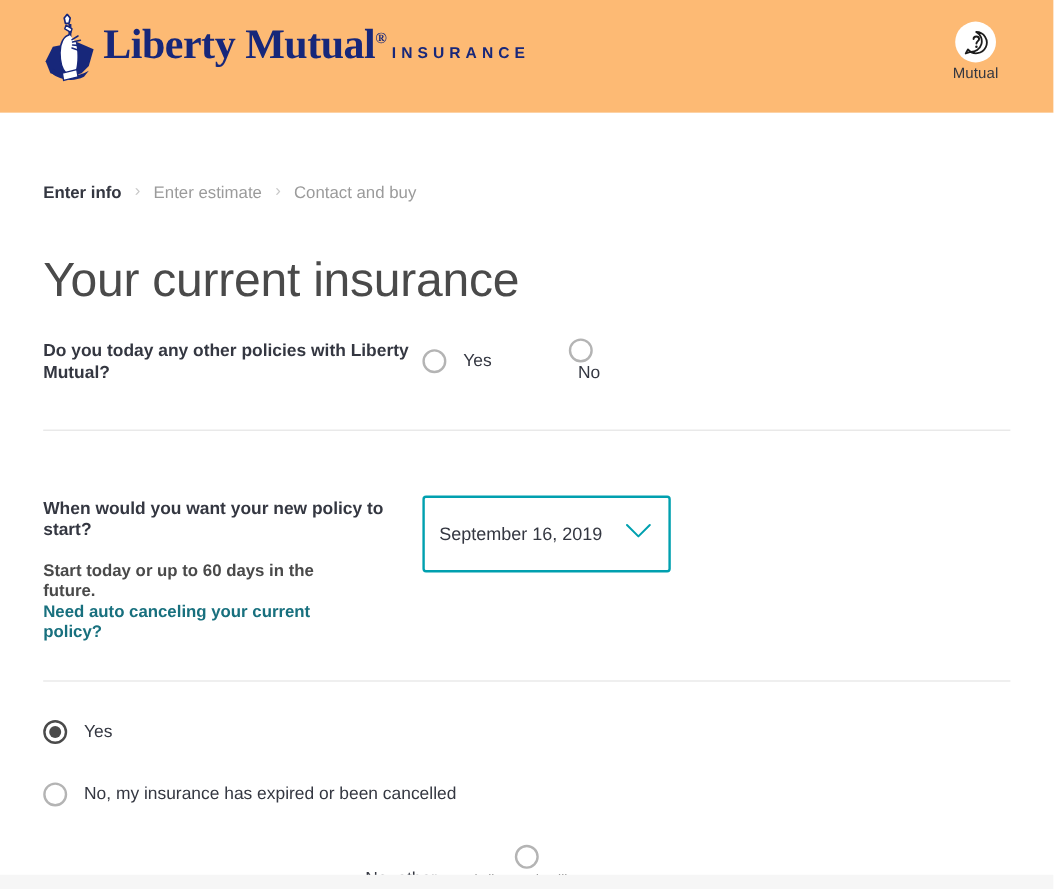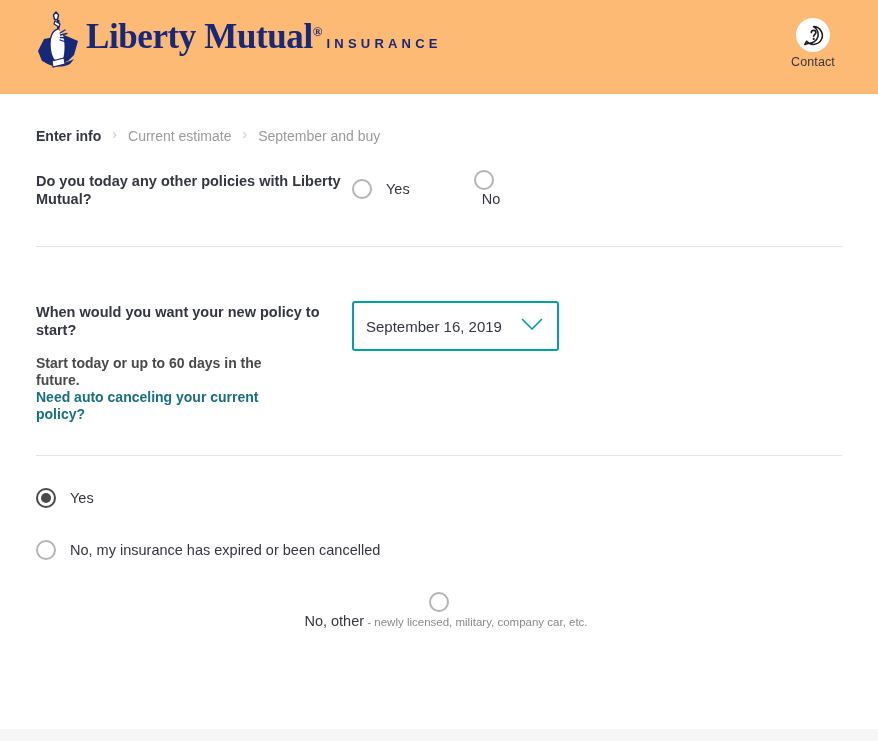--- a/index.html
+++ b/index.html
@@ -103,21 +103,21 @@
     position: relative;
     height: 647px;
   }
   .content {
     width: 806px;
   }
 
   .breadcrumb {
     display: flex;
     align-items: flex-start;
-    padding-top: 34px;
+    padding-top: 58px;
     font-size: 14px;
   }
   .crumb {
     color: #9b9b9b;
     white-space: nowrap;
   }
   .crumb.active {
     color: #343741;
     font-weight: 700;
   }
@@ -206,21 +206,21 @@
     line-height: 18px;
   }
   .radio-text .sub {
     font-size: 11.5px;
     color: #8a8a8a;
   }
 
   
   .select-box {
     width: 207px;
-    height: 50px;
+    height: 64px;
     border: 2px solid #00a0af;
     border-radius: 3px;
     box-sizing: border-box;
     background: #ffffff;
     display: flex;
     align-items: center;
     justify-content: space-between;
     padding: 0 14px 0 12px;
     cursor: pointer;
   }
@@ -299,35 +299,36 @@
   </div>
 
   <div class="contact-block">
     <span class="contact-circle">
       <svg width="21" height="21" viewBox="0 0 21 21" aria-hidden="true">
         <path d="M10.5 1.6 A8.9 8.9 0 1 1 3.6 16.2 L1.8 19.6 L5.6 18.3 A8.9 8.9 0 0 0 10.5 1.6 Z" fill="none" stroke="#1d1d1d" stroke-width="1.5" stroke-linejoin="round"></path>
         <path d="M8.3 7.6 C8.3 6.2 9.3 5.4 10.6 5.4 C12 5.4 12.9 6.3 12.9 7.5 C12.9 9.2 10.7 9.4 10.7 11.3" fill="none" stroke="#1d1d1d" stroke-width="1.6" stroke-linecap="round"></path>
         <circle cx="10.7" cy="13.9" r="1.05" fill="#1d1d1d"></circle>
       </svg>
     </span>
-    <span class="contact-label">Contact</span>
+    <span class="contact-label">Mutual</span>
   </div>
 </div>
 
 <div class="page">
   <div class="content">
 
     <nav class="breadcrumb">
       <span class="crumb active">Enter info</span>
       <span class="crumb-sep">›</span>
-      <span class="crumb">Current estimate</span>
+      <span class="crumb">Enter estimate</span>
       <span class="crumb-sep">›</span>
-      <span class="crumb">September and buy</span>
+      <span class="crumb">Contact and buy</span>
     </nav>
 
+    <h1 class="page-title">Your current insurance</h1>
 
     <div class="qrow" style="margin-top:26px;">
       <div class="qlabel">Do you today any other policies with Liberty Mutual?</div>
       <div class="qfield">
         <div class="radio-inline">
           <label class="radio-opt">
             <span class="radio-ring"></span>
             <span class="radio-text">Yes</span>
           </label>
           <label class="radio-opt">

